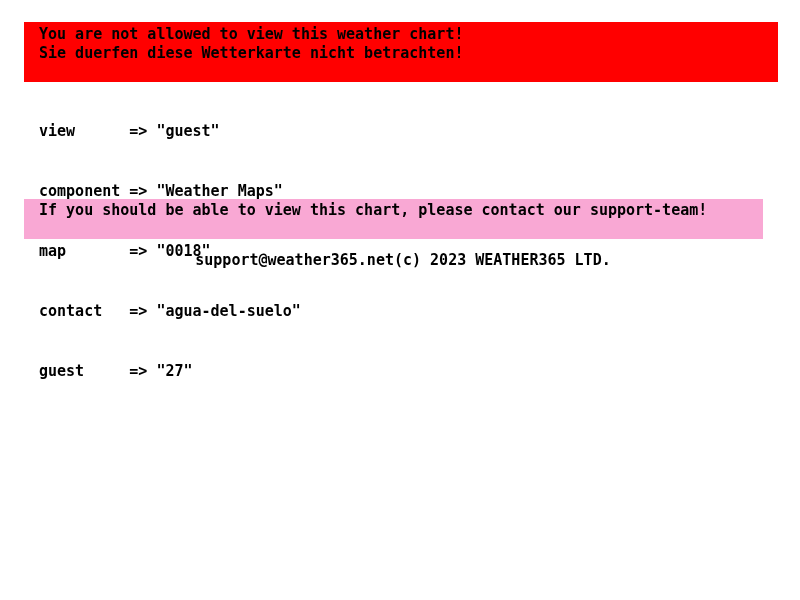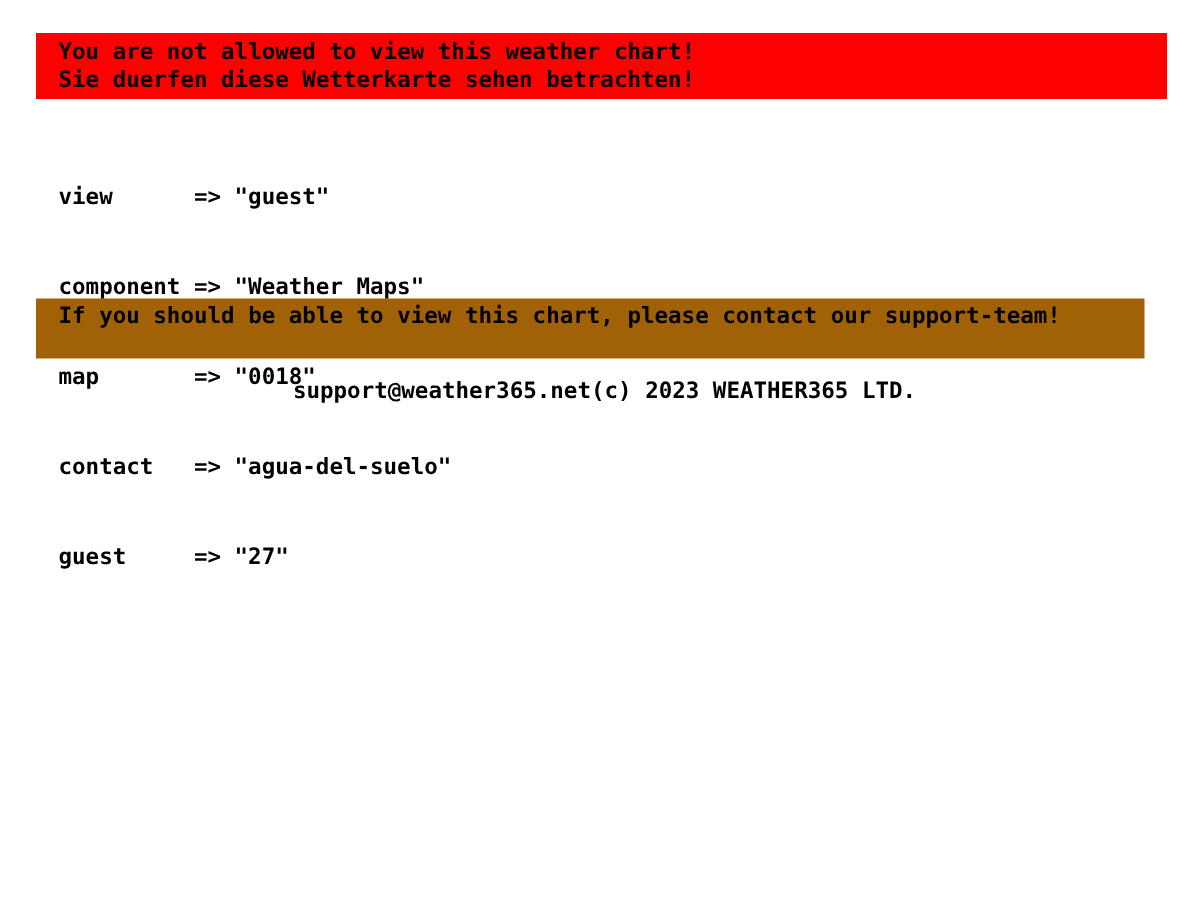--- a/index.html
+++ b/index.html
@@ -23,28 +23,28 @@
     left: 24px;
     box-sizing: border-box;
     padding: 3px 0 0 15px;
     line-height: 19px;
     white-space: nowrap;
     overflow: hidden;
   }
   .banner-denied {
     top: 22px;
     width: 754px;
-    height: 44px;
+    height: 60px;
     background: #ff0000;
   }
   .banner-support {
     top: 199px;
     width: 739px;
     height: 40px;
-    background: #a16207;
+    background: #f9a8d4;
     padding-top: 2px;
   }
   .kv-block {
     position: absolute;
     left: 39px;
     top: 81px;
     line-height: 20px;
     white-space: pre;
   }
   .kv-key {
@@ -64,21 +64,21 @@
     white-space: nowrap;
   }
 </style>
 </head>
 <body>
 
 <div class="page">
 
   <div class="banner banner-denied">
     <div>You are not allowed to view this weather chart!</div>
-    <div>Sie duerfen diese Wetterkarte sehen betrachten!</div>
+    <div>Sie duerfen diese Wetterkarte nicht betrachten!</div>
   </div>
 
   <div class="kv-block">
     <div><span class="kv-key">view</span><span class="kv-arrow">=&gt;</span><span class="kv-value">"guest"</span></div>
     <div><span class="kv-key">component</span><span class="kv-arrow">=&gt;</span><span class="kv-value">"Weather Maps"</span></div>
     <div><span class="kv-key">map</span><span class="kv-arrow">=&gt;</span><span class="kv-value">"0018"</span></div>
     <div><span class="kv-key">contact</span><span class="kv-arrow">=&gt;</span><span class="kv-value">"agua-del-suelo"</span></div>
     <div><span class="kv-key">guest</span><span class="kv-arrow">=&gt;</span><span class="kv-value">"27"</span></div>
   </div>
 

